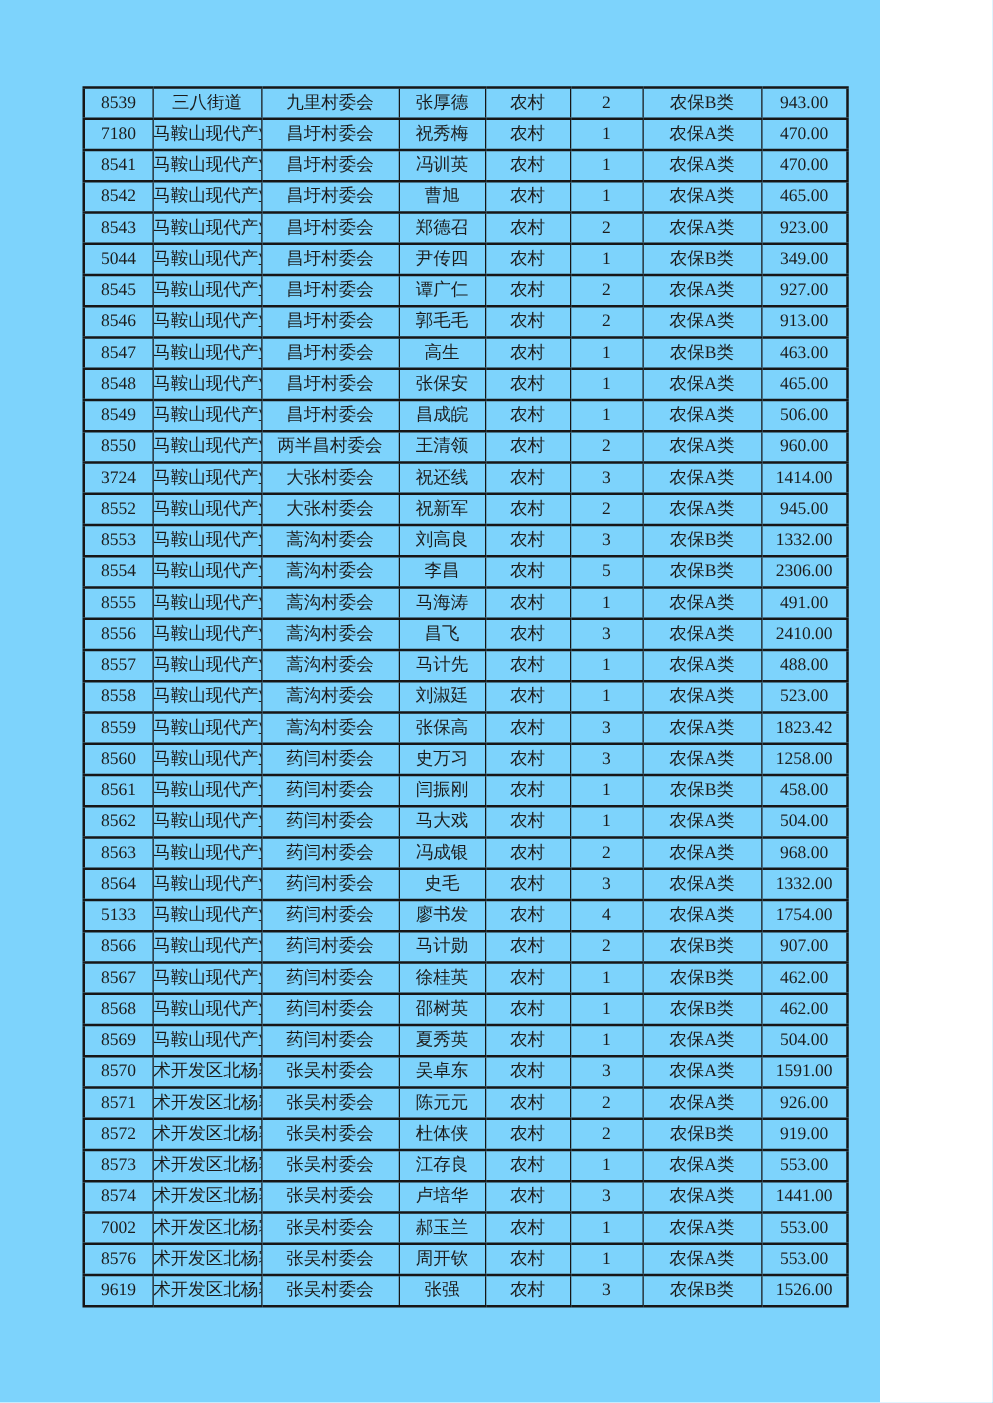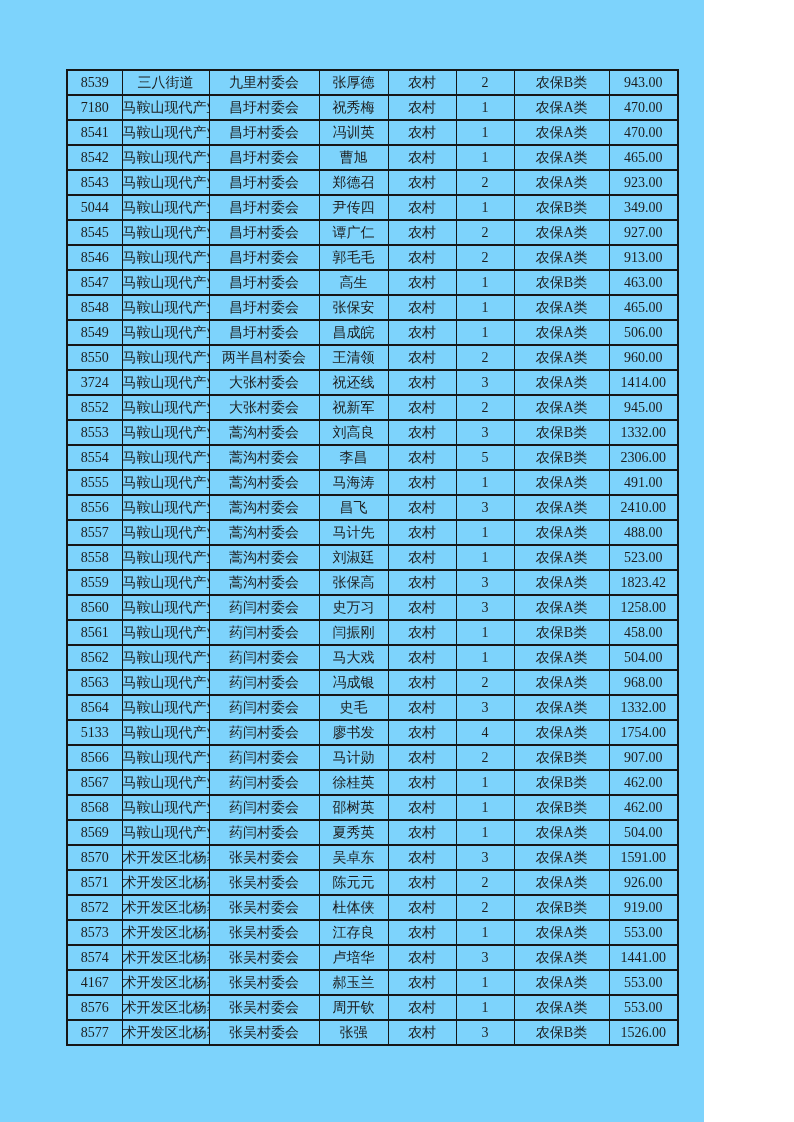--- a/index.html
+++ b/index.html
@@ -414,41 +414,41 @@
           <td>8574</td>
           <td>术开发区北杨寨</td>
           <td>张吴村委会</td>
           <td>卢培华</td>
           <td>农村</td>
           <td>3</td>
           <td>农保A类</td>
           <td>1441.00</td>
         </tr>
         <tr>
-          <td>4167</td>
+          <td>7002</td>
           <td>术开发区北杨寨</td>
           <td>张吴村委会</td>
           <td>郝玉兰</td>
           <td>农村</td>
           <td>1</td>
           <td>农保A类</td>
           <td>553.00</td>
         </tr>
         <tr>
           <td>8576</td>
           <td>术开发区北杨寨</td>
           <td>张吴村委会</td>
           <td>周开钦</td>
           <td>农村</td>
           <td>1</td>
           <td>农保A类</td>
           <td>553.00</td>
         </tr>
         <tr>
-          <td>8577</td>
+          <td>9619</td>
           <td>术开发区北杨寨</td>
           <td>张吴村委会</td>
           <td>张强</td>
           <td>农村</td>
           <td>3</td>
           <td>农保B类</td>
           <td>1526.00</td>
         </tr>
       </tbody>
   </table>

